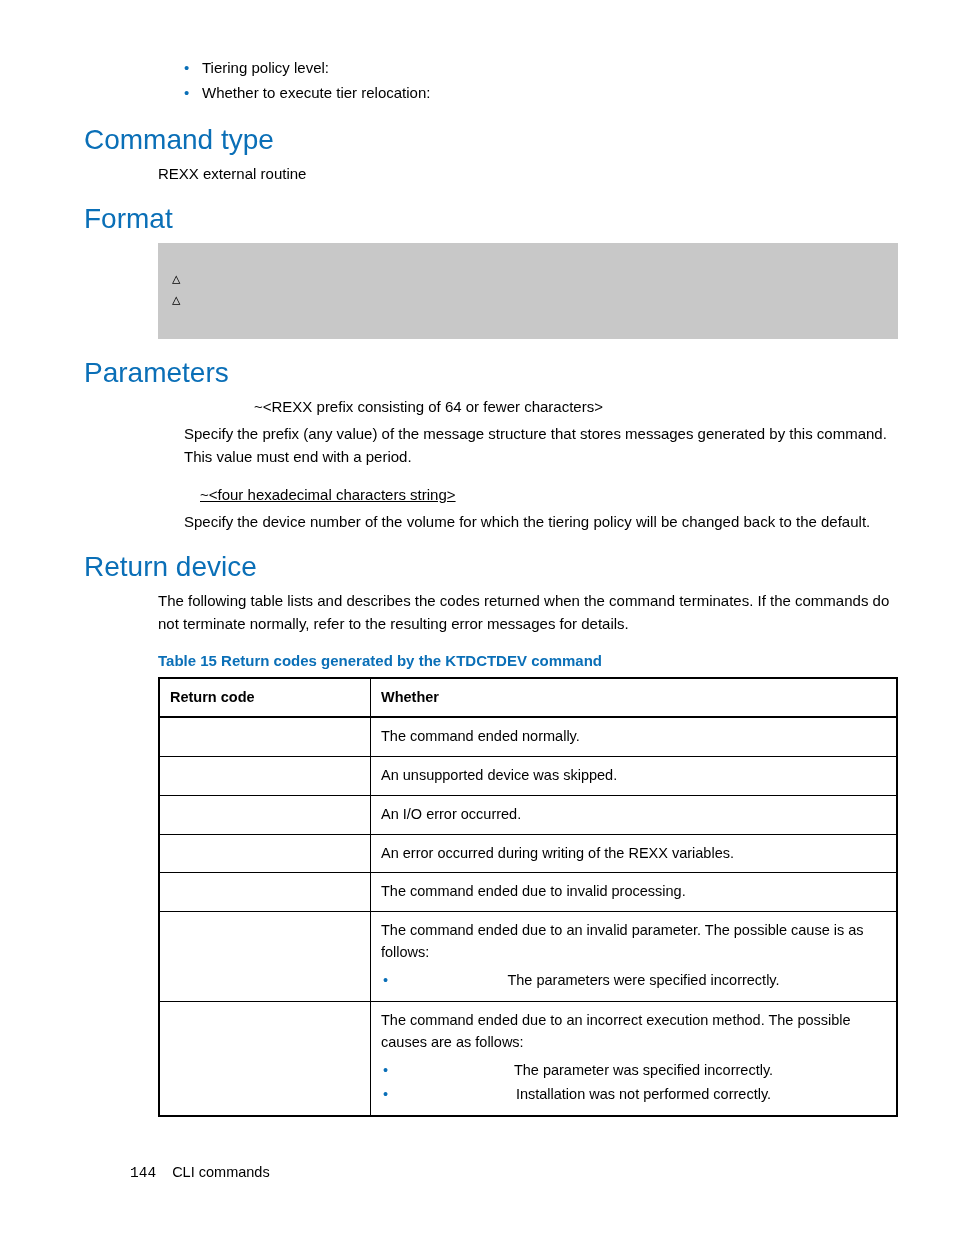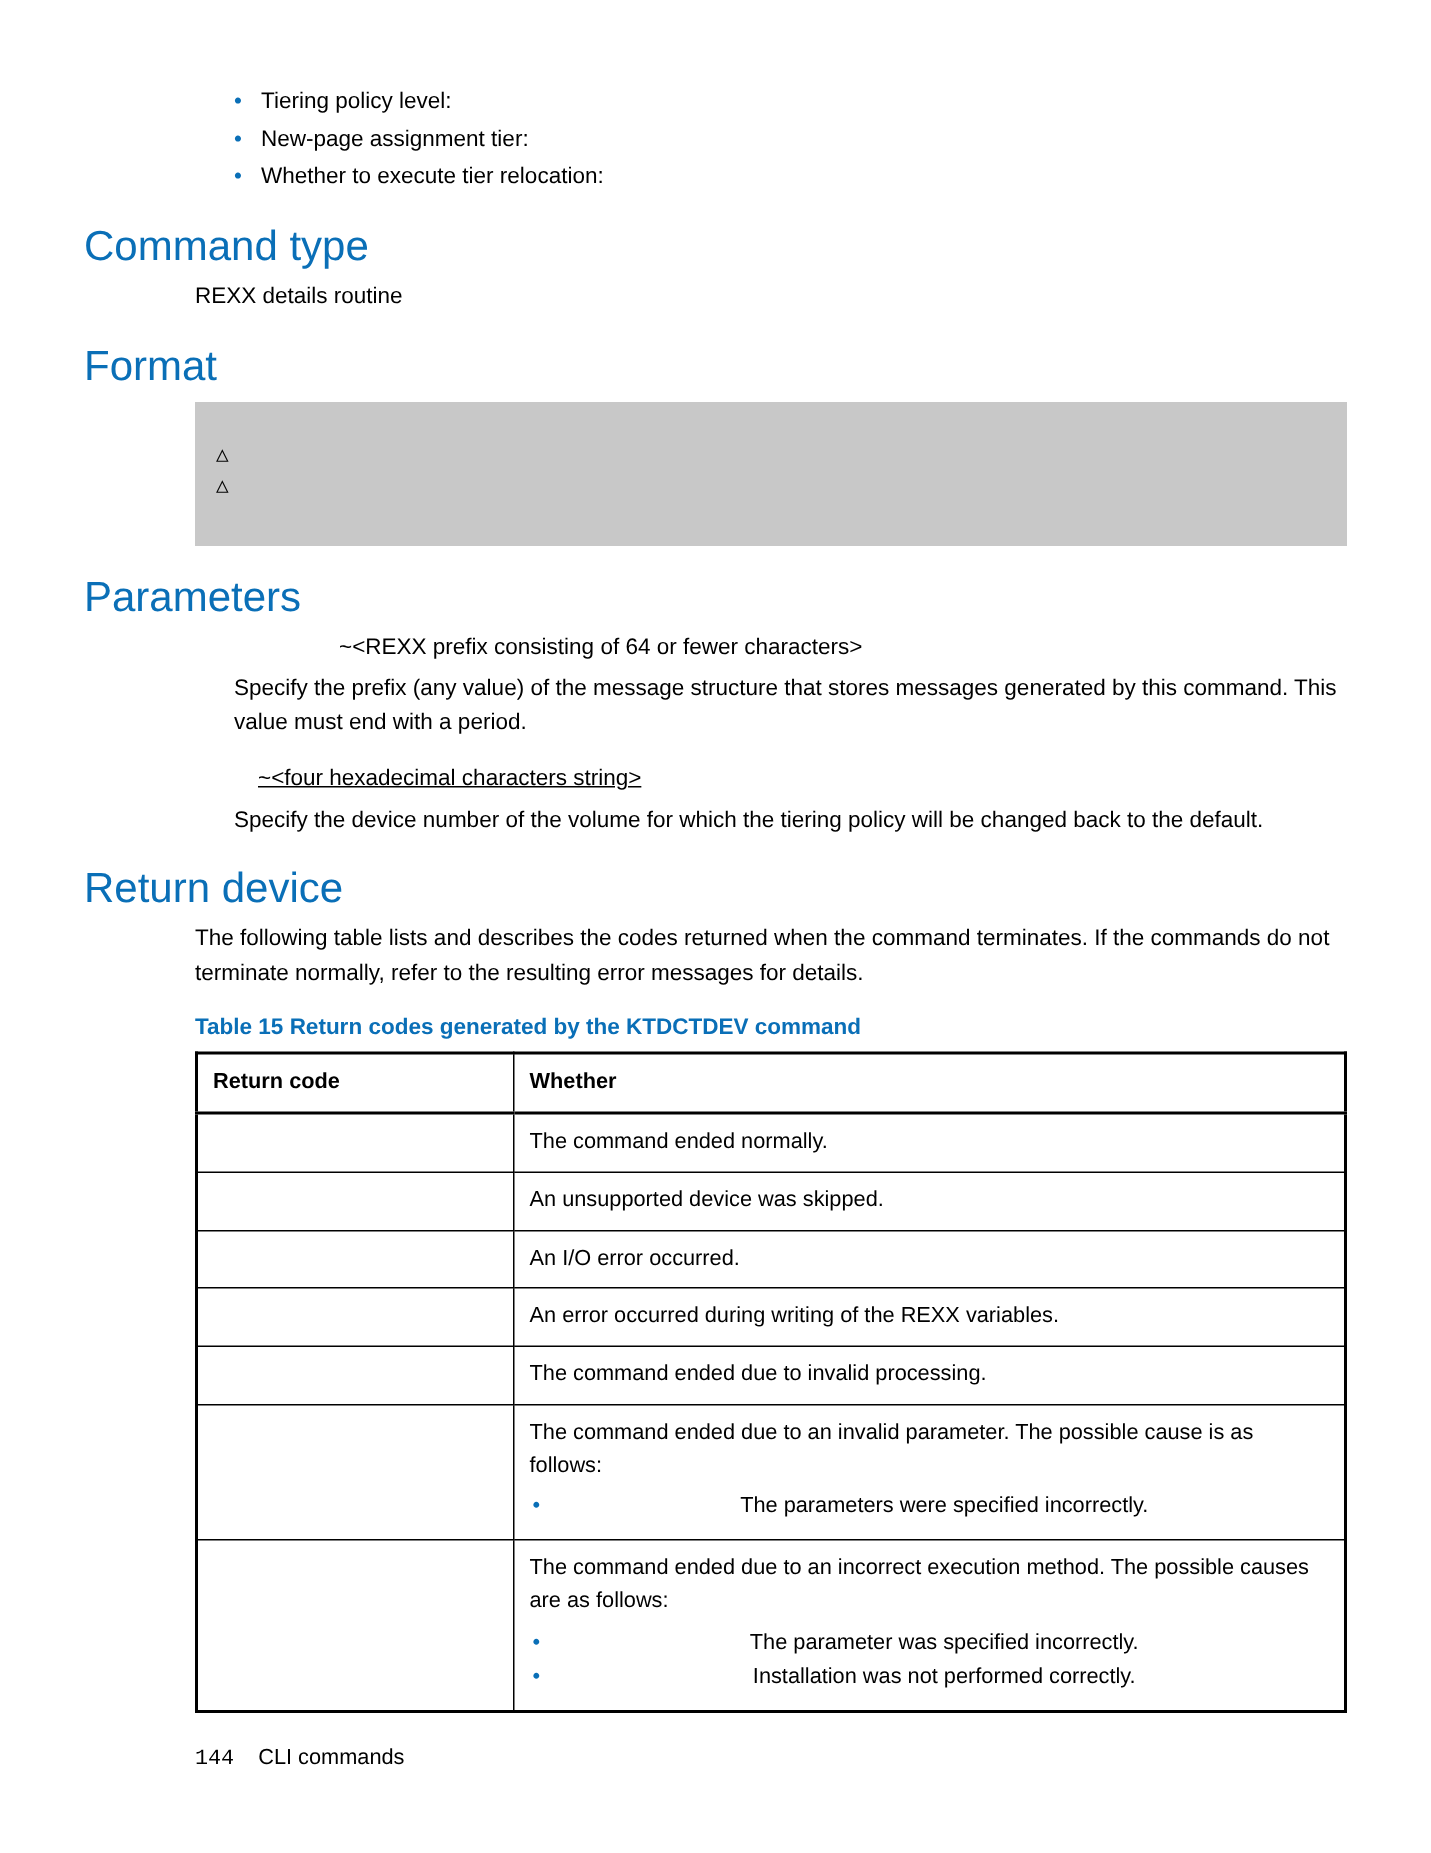--- a/index.html
+++ b/index.html
@@ -8,21 +8,21 @@
     padding: 0;
     width: 954px;
     font-family: Arial, Helvetica, sans-serif;
     color: #000;
     background: #fff;
   }
   .page {
     box-sizing: border-box;
     width: 954px;
     min-height: 1235px;
-    padding: 56px 56px 40px 56px;
+    padding: 56px 56px 40px 84px;
     position: relative;
   }
   .intro-list {
     margin: 0 0 16px 0;
     padding: 0 0 0 100px;
     list-style: none;
   }
   .intro-list li {
     font-size: 15px;
     line-height: 1.65;
@@ -131,27 +131,26 @@
   }
   .footer .pn { margin-right: 12px; font-family: Liberation Mono, monospace; }
 </style>
 </head>
 <body>
 
 <div class="page">
 
   <ul class="intro-list">
     <li>Tiering policy level:</li>
-    <li>New-page assignment tier:</li>
     <li>Whether to execute tier relocation:</li>
   </ul>
 
   <h2 class="section">Command type</h2>
   <div class="body-block">
-    <p class="body-text">REXX details routine</p>
+    <p class="body-text">REXX external routine</p>
   </div>
 
   <h2 class="section">Format</h2>
   <div class="code-box">
     <div class="code-line">△</div>
     <div class="code-line">△</div>
   </div>
 
   <h2 class="section">Parameters</h2>
   <div>

